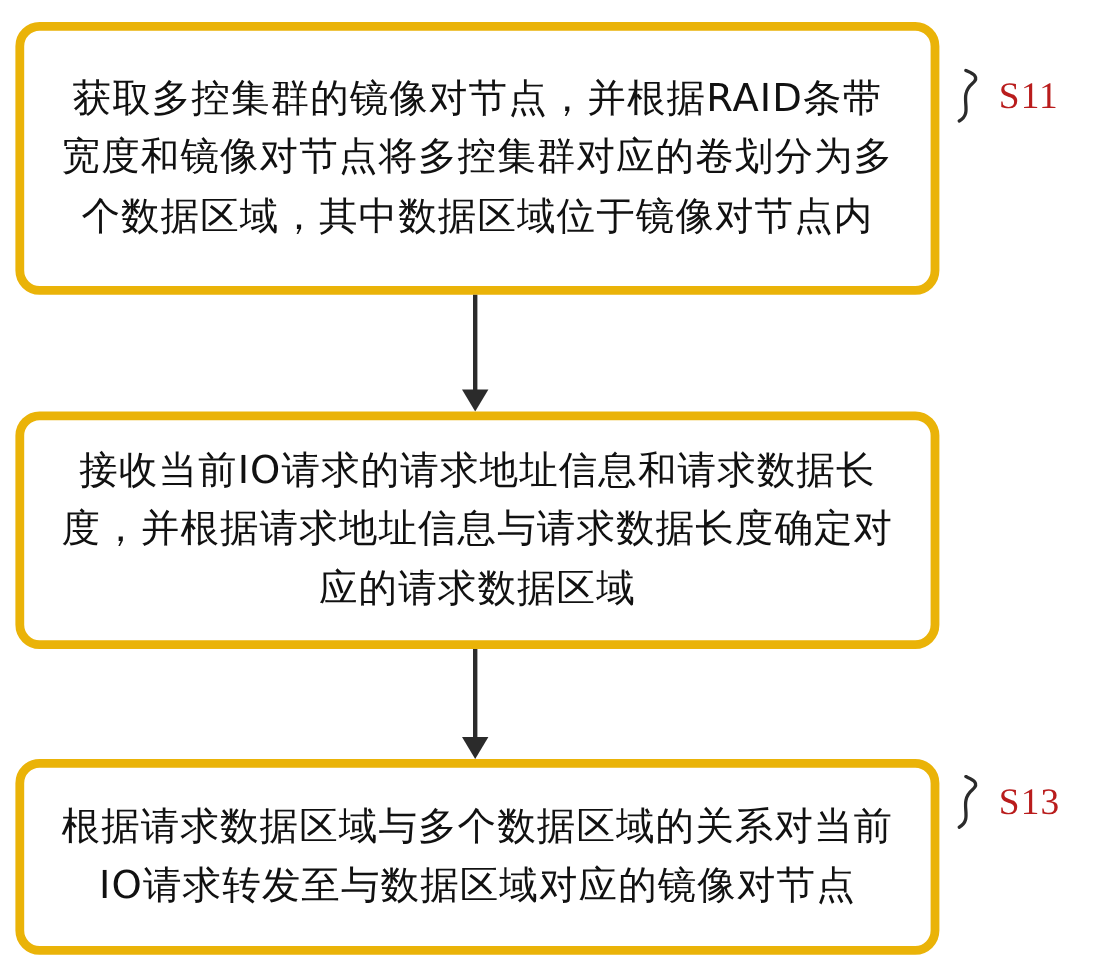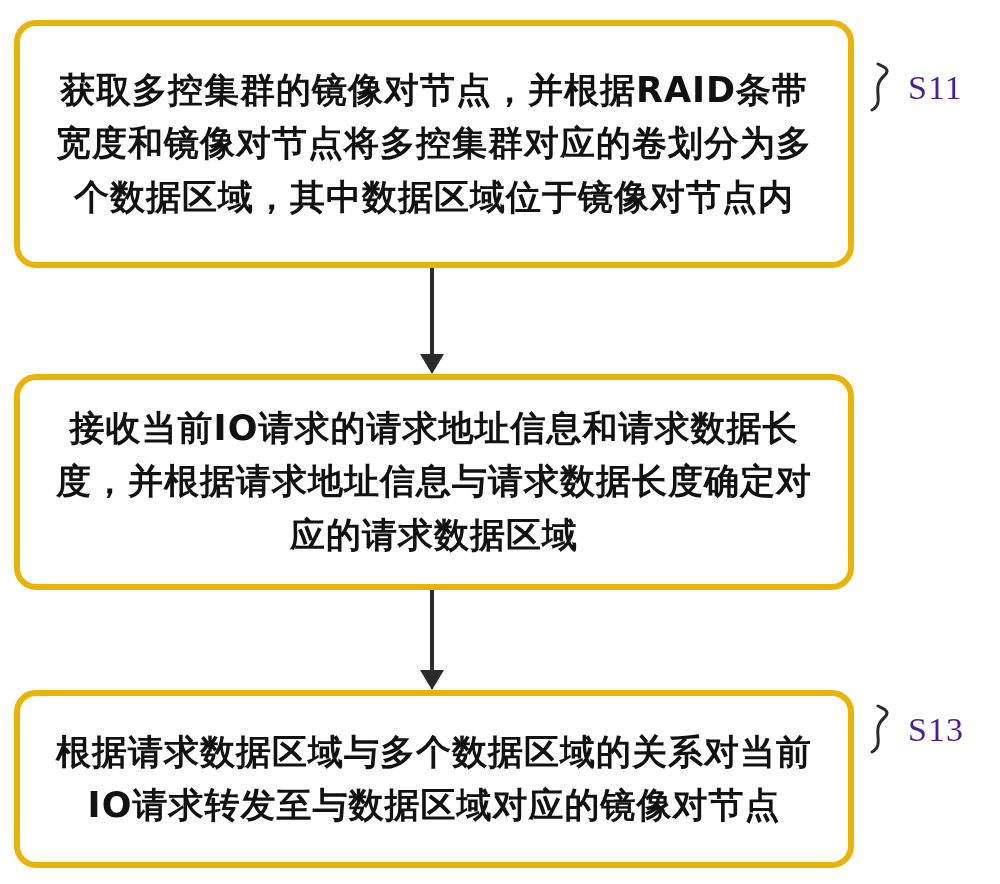--- a/index.html
+++ b/index.html
@@ -13,27 +13,27 @@
     width: 1000px;
     height: 884px;
     background: #ffffff;
     overflow: hidden;
   }
   .flow-box {
     position: absolute;
     left: 14px;
     width: 840px;
     box-sizing: border-box;
-    border: 6px solid #eab308;
+    border: 8px solid #eab308;
     border-radius: 22px;
     background: #ffffff;
     color: #111111;
     font-size: 35px;
     line-height: 1.52;
-    font-weight: 700;
+    font-weight: 400;
     text-align: center;
     display: flex;
     align-items: center;
     justify-content: center;
     padding: 10px 28px;
     letter-spacing: 1px;
   }
   .box1 { top: 20px;  height: 248px; }
   .box2 { top: 374px; height: 216px; align-items: center; }
   .box3 { top: 690px; height: 178px; }
@@ -67,21 +67,21 @@
     align-items: center;
   }
   .tag1 { top: 58px; }
   .tag2 { top: 398px; }
   .tag3 { top: 700px; }
   .step-tag svg {
     display: block;
     margin-right: 6px;
   }
   .step-label {
-    color: #4c1d95;
+    color: #b91c1c;
     font-size: 34px;
     font-family: "Liberation Serif", "DejaVu Serif", serif;
     font-weight: 500;
     letter-spacing: 1px;
   }
 </style>
 </head>
 <body>
 
 <div class="canvas">

